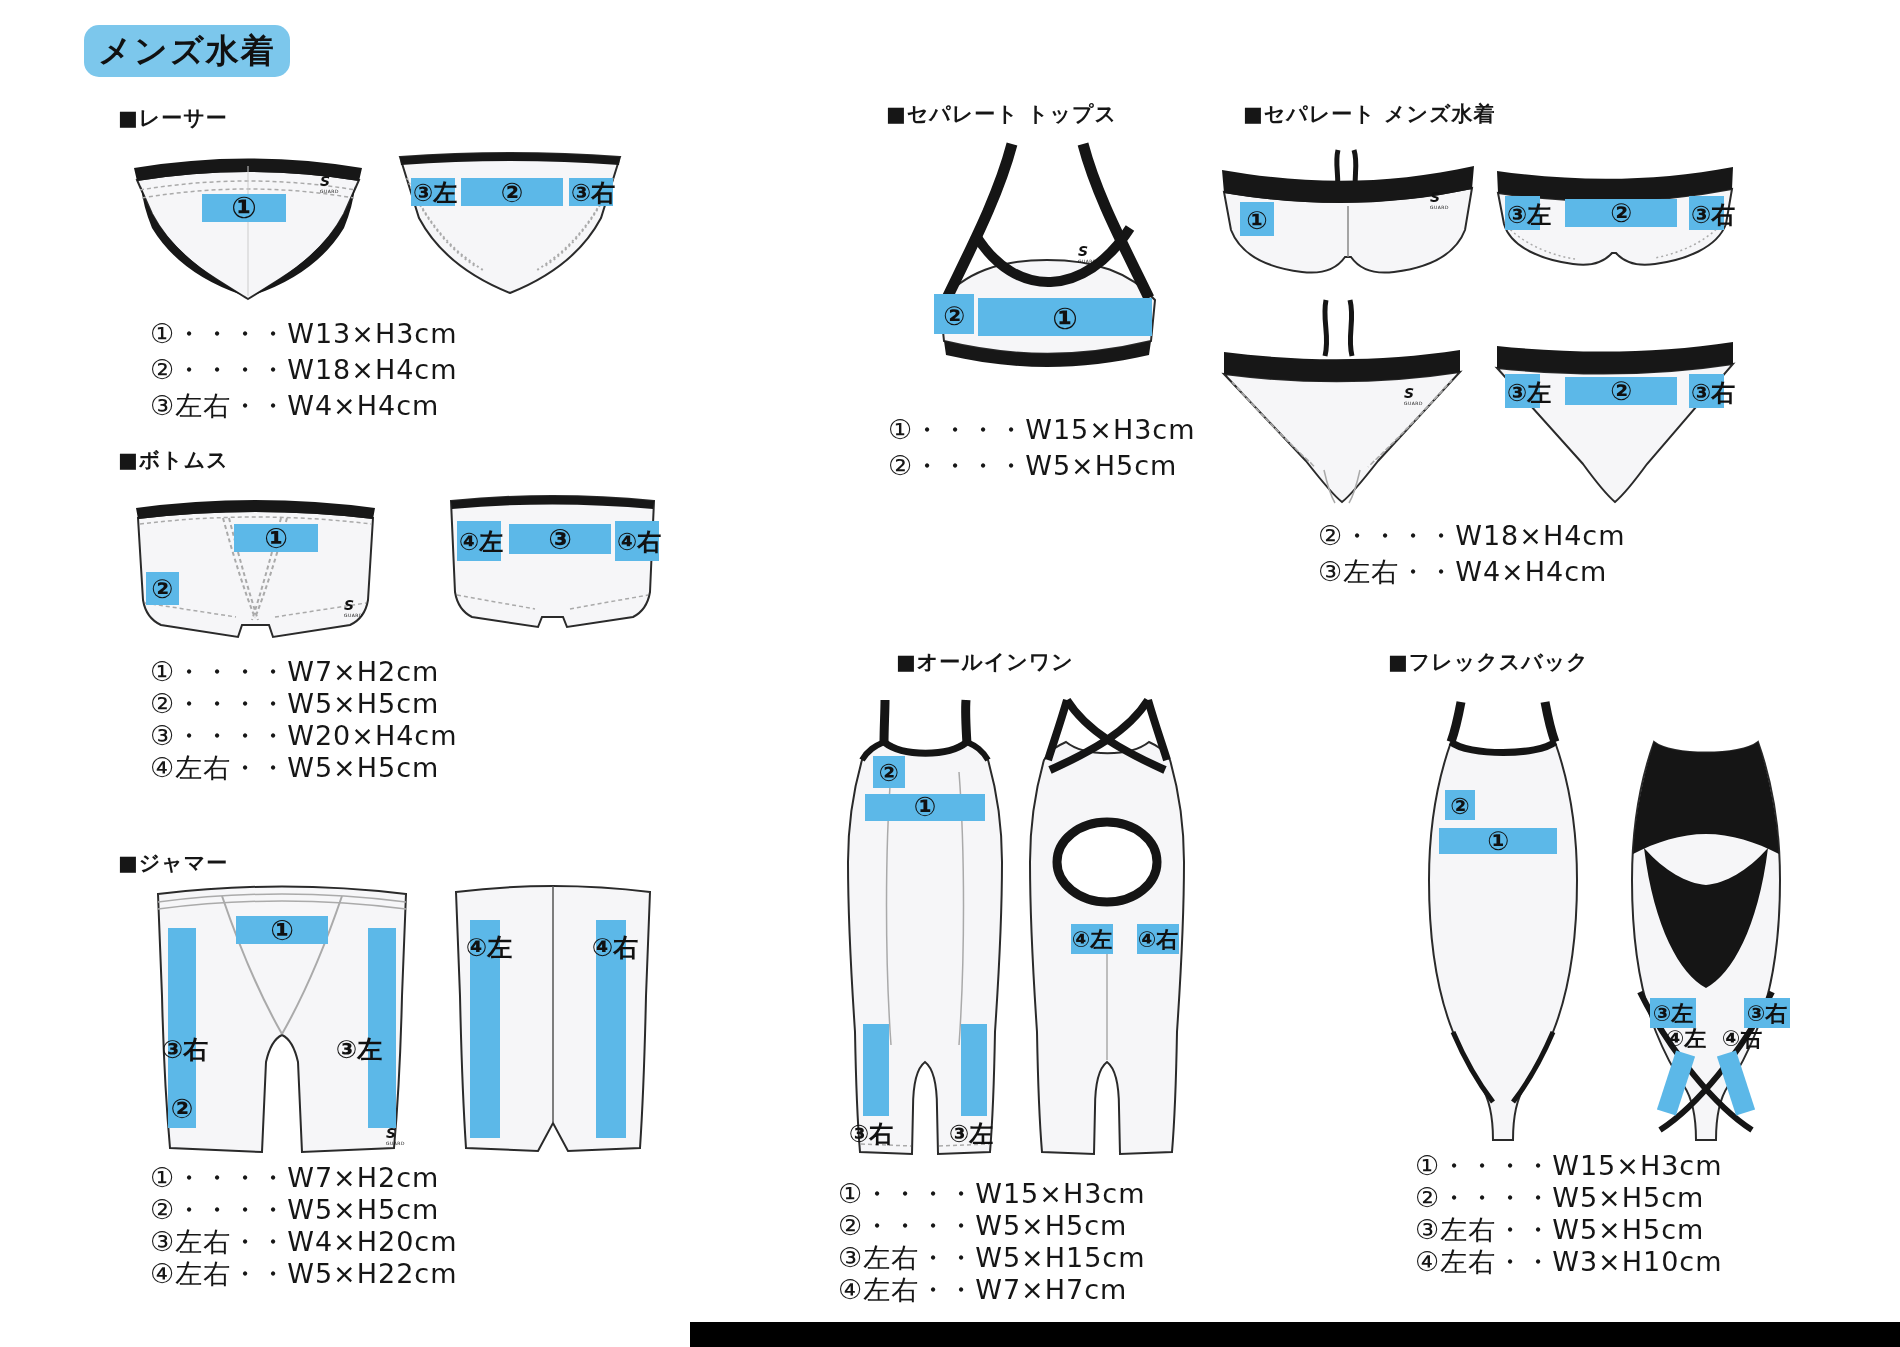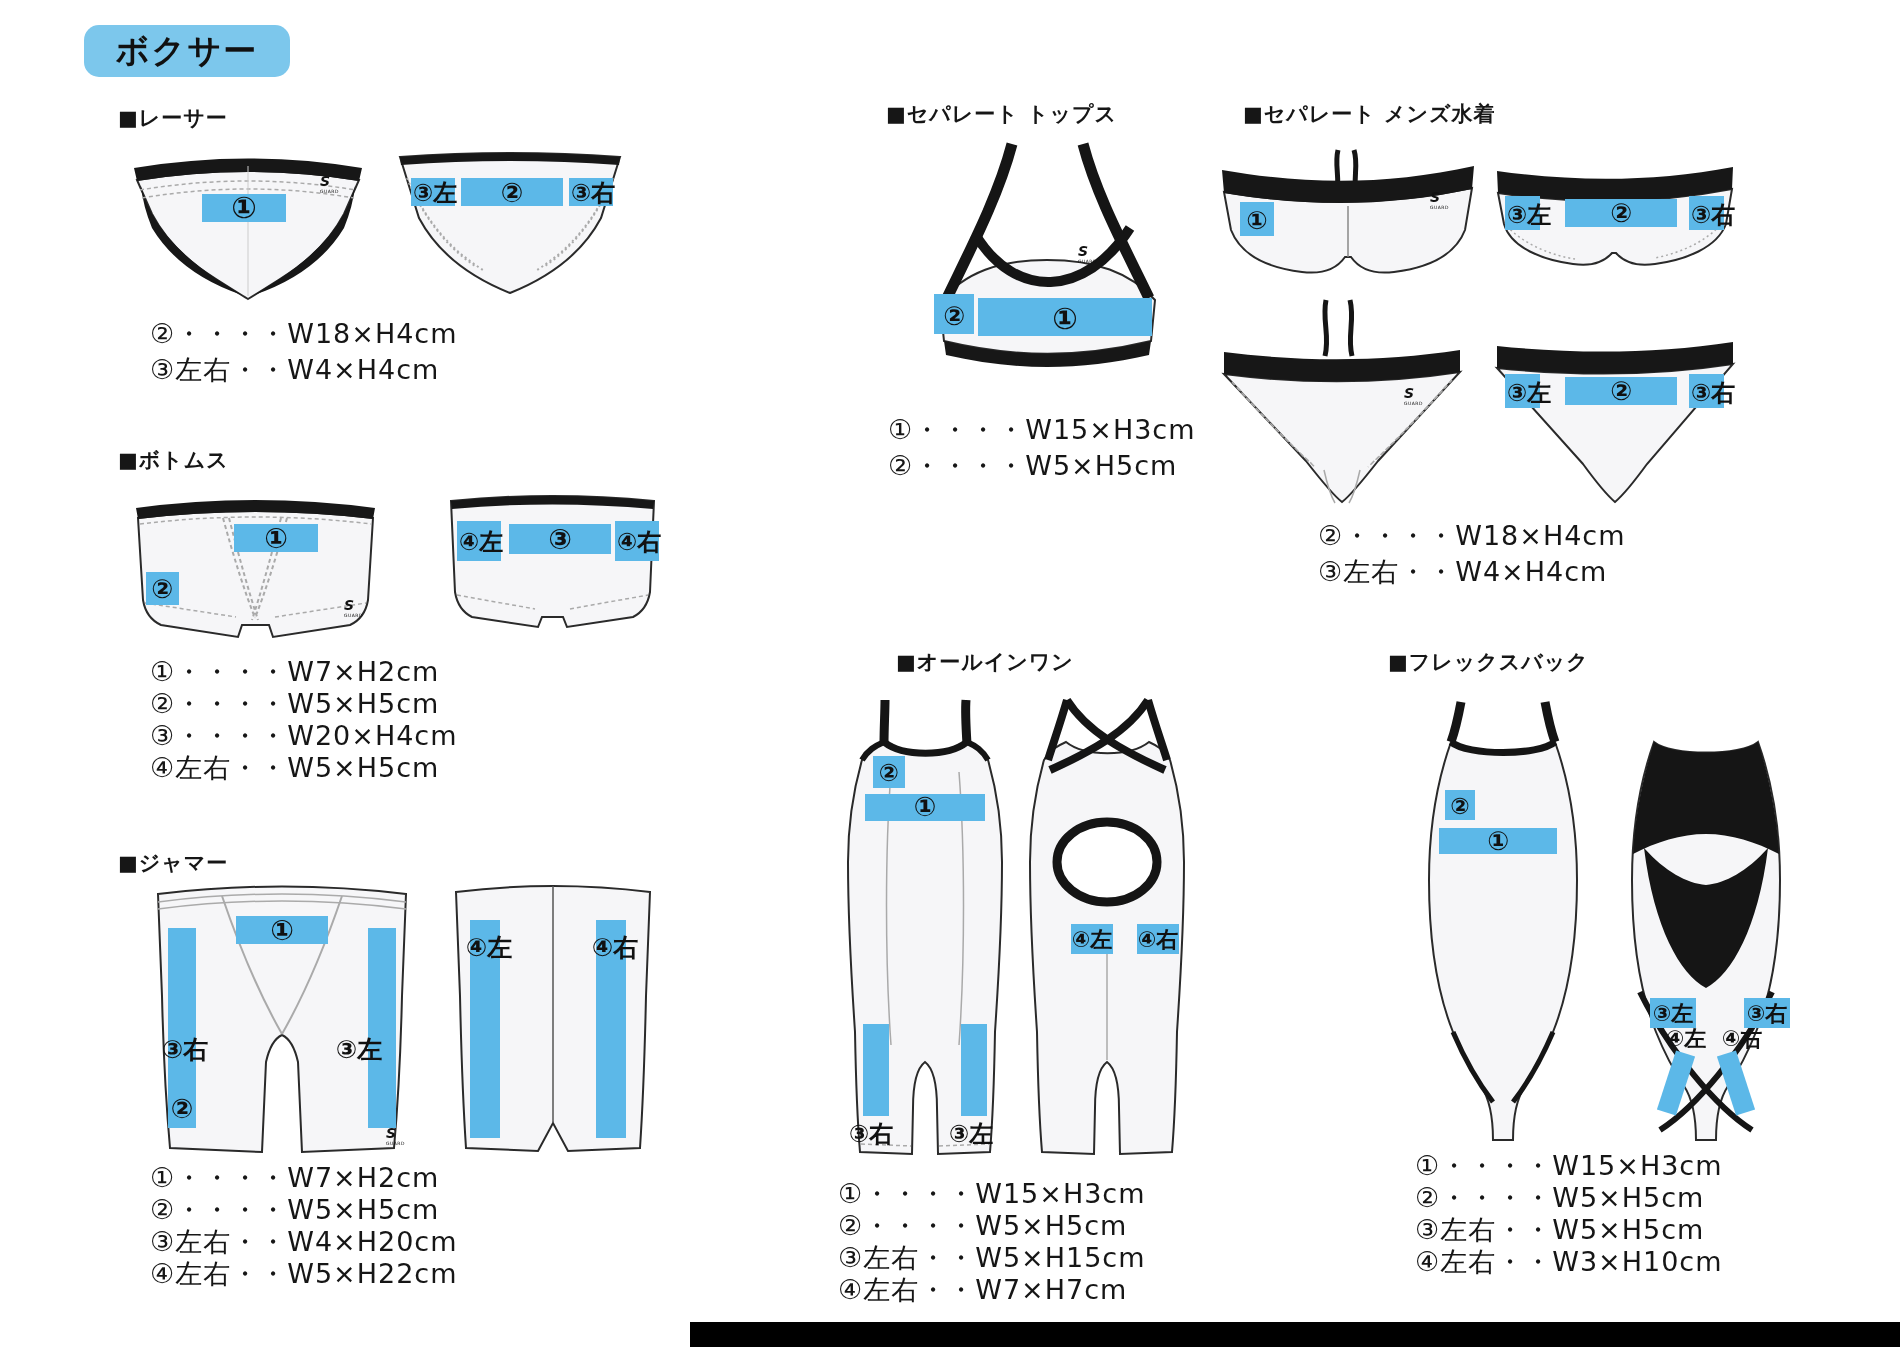--- a/index.html
+++ b/index.html
@@ -27,21 +27,21 @@
   .dots{stroke-dasharray:2 3}
   .logo-mark{font-size:14px;font-weight:bold;font-style:italic;fill:#111}
   .logo-cap{font-size:4.5px;fill:#111;letter-spacing:.5px}
   .bottom-bar{position:absolute;background:#000}
 </style>
 </head>
 <body>
 
 <div class="page">
 
-  <div class="badge" style="left:84px;top:25px;width:206px;height:52px">ボクサー</div>
+  <div class="badge" style="left:84px;top:25px;width:206px;height:52px">メンズ水着</div>
 
   <div class="sec-title" style="left:118px;top:104px">■レーサー</div>
 
   <svg class="diag" style="left:128px;top:146px" width="240" height="165" viewBox="0 0 240 165">
     <path class="gb" d="M9,34 Q120,16 231,34 L216,68 Q196,106 152,133 Q130,147 120,153 Q110,147 88,133 Q44,106 24,68 Z"></path>
     <path class="trim" d="M6,22 Q120,3 234,22 L231,35 Q120,17 9,35 Z"></path>
     <g>
       <path fill="#171717" d="M13,40 Q26,92 90,134 L114,149 Q52,128 24,82 Q15,60 13,40 Z"></path>
       <path fill="#171717" d="M227,40 Q214,92 150,134 L126,149 Q188,128 216,82 Q225,60 227,40 Z"></path>
     </g>
@@ -63,20 +63,21 @@
     <path class="seam dots" stroke-width="2" d="M16,38 Q40,92 88,122 M12,30 Q36,88 80,118 M214,38 Q190,92 142,122 M218,30 Q194,88 150,118"></path>
     <rect class="pa" x="16" y="30" width="44" height="28"></rect>
     <rect class="pa" x="66" y="30" width="102" height="28"></rect>
     <rect class="pa" x="174" y="30" width="44" height="28"></rect>
     <text class="lbl" x="18" y="53" font-size="24">③左</text>
     <text class="lbl" x="117" y="54" font-size="27" text-anchor="middle">②</text>
     <text class="lbl" x="176" y="53" font-size="24">③右</text>
   </svg>
 
   <div class="meas wide" style="left:150px;top:316px">
+    <div>①・・・・W13×H3cm</div>
     <div>②・・・・W18×H4cm</div>
     <div>③左右・・W4×H4cm</div>
   </div>
 
   <div class="sec-title" style="left:118px;top:446px">■ボトムス</div>
 
   <svg class="diag" style="left:128px;top:488px" width="255" height="160" viewBox="0 0 255 160">
     <path class="gb" d="M10,30 Q127,16 245,30 L240,112 Q237,130 222,137 L145,149 L141,137 L114,137 L110,149 L33,137 Q18,130 15,112 Z"></path>
     <path class="trim" d="M8,20 Q127,4 247,20 L245,31 Q127,17 10,31 Z"></path>
     <g>

